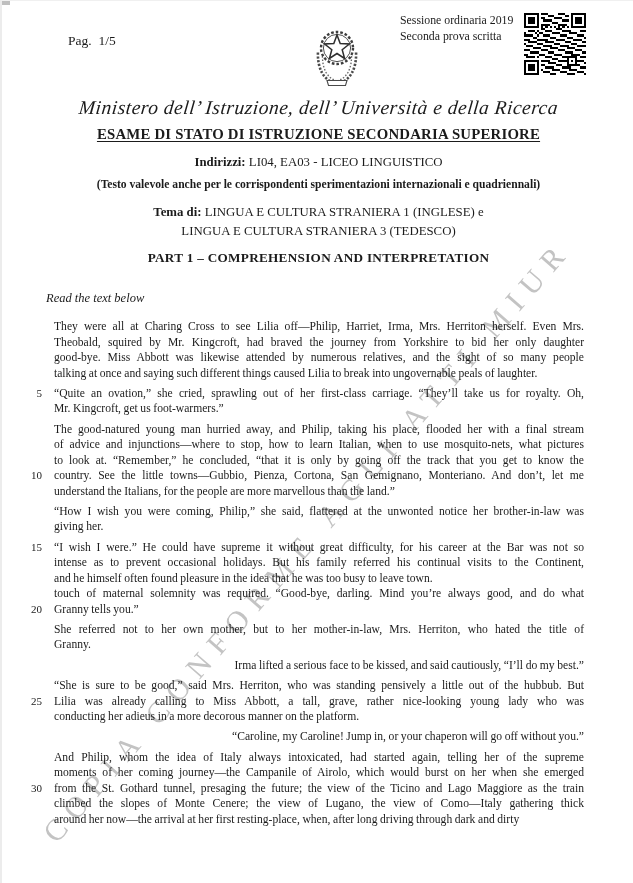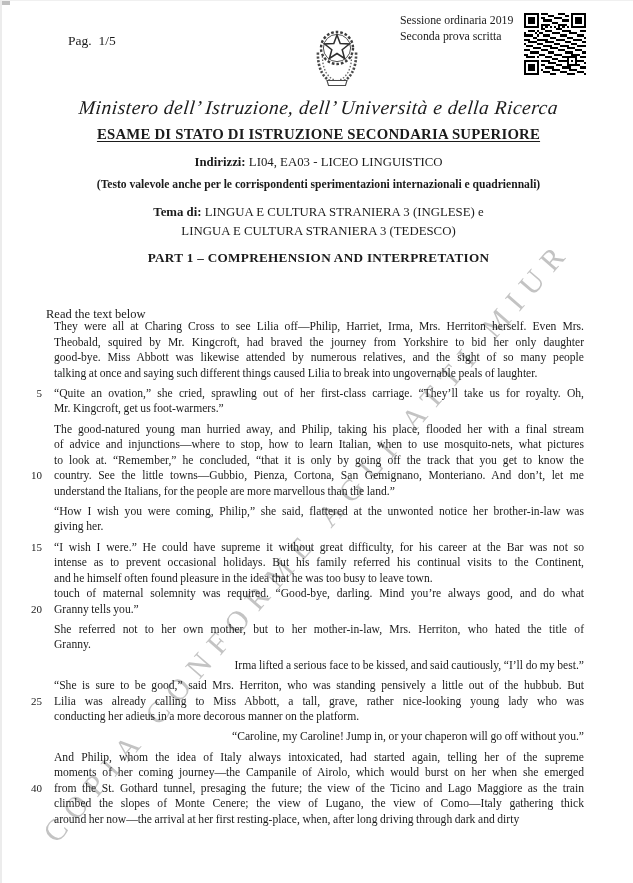--- a/index.html
+++ b/index.html
@@ -33,21 +33,21 @@
   .ministry span{display:inline-block;font-style:italic;letter-spacing:.5px;transform:skewX(-6deg);}
   .esame{top:125px;font-size:14.8px;font-weight:bold;letter-spacing:.2px;}
   .esame span{text-decoration:underline;text-underline-offset:2px;}
   .indirizzi{top:154px;font-size:12.8px;}
   .note{top:177px;font-size:11.6px;font-weight:bold;}
   .tema{top:204px;font-size:12.8px;}
   .tema2{top:223px;font-size:12.8px;}
   .part{top:249px;font-size:13.2px;font-weight:bold;letter-spacing:.3px;}
   .bold{font-weight:bold;}
   
-  .instruction{position:absolute;left:44px;top:290px;font-size:12.5px;z-index:2;margin-top:16px;}
+  .instruction{position:absolute;left:44px;top:290px;font-style:italic;font-size:12.5px;z-index:2;}
   
   .textbody{position:absolute;left:52px;top:310px;width:530px;z-index:2;}
   .line{
     position:relative;
     font-size:11.6px;line-height:15.5px;
     text-align:justify;text-align-last:justify;
     word-spacing:-0.3px;color:#1b1b1b;
   }
   .line.last{text-align:left;text-align-last:auto;}
   .line.pstart{margin-top:4.8px;text-align:right;}
@@ -376,21 +376,21 @@
       <rect x="21" y="28" width="1" height="1" fill="#000"></rect>
       <rect x="22" y="28" width="1" height="1" fill="#000"></rect>
       <rect x="23" y="28" width="1" height="1" fill="#000"></rect>
       <rect x="28" y="28" width="1" height="1" fill="#000"></rect>
     </svg>
 
   <div class="c ministry"><span>Ministero dell’ Istruzione, dell’ Università e della Ricerca</span></div>
   <div class="c esame"><span>ESAME DI STATO DI ISTRUZIONE SECONDARIA SUPERIORE</span></div>
   <div class="c indirizzi"><span class="bold">Indirizzi:</span><span> LI04, EA03 - LICEO LINGUISTICO</span></div>
   <div class="c note">(Testo valevole anche per le corrispondenti sperimentazioni internazionali e quadriennali)</div>
-  <div class="c tema"><span class="bold">Tema di:</span><span> LINGUA E CULTURA STRANIERA 3 (INGLESE) e</span></div>
+  <div class="c tema"><span class="bold">Tema di:</span><span> LINGUA E CULTURA STRANIERA 1 (INGLESE) e</span></div>
   <div class="c tema2">LINGUA E CULTURA STRANIERA 3 (TEDESCO)</div>
   <div class="c part">PART 1 – COMPREHENSION AND INTERPRETATION</div>
 
   <div class="instruction">Read the text below</div>
 
   <div class="textbody">
       <div class="line pstart"><span class="lnum"></span><span class="ltext">They were all at Charing Cross to see Lilia off—Philip, Harriet, Irma, Mrs. Herriton herself. Even Mrs.</span></div>
       <div class="line"><span class="lnum"></span><span class="ltext">Theobald, squired by Mr. Kingcroft, had braved the journey from Yorkshire to bid her only daughter</span></div>
       <div class="line"><span class="lnum"></span><span class="ltext">good-bye. Miss Abbott was likewise attended by numerous relatives, and the sight of so many people</span></div>
       <div class="line last"><span class="lnum"></span><span class="ltext">talking at once and saying such different things caused Lilia to break into ungovernable peals of laughter.</span></div>
@@ -410,18 +410,18 @@
       <div class="line last"><span class="lnum">20</span><span class="ltext">Granny tells you.”</span></div>
       <div class="line pstart"><span class="lnum"></span><span class="ltext">She referred not to her own mother, but to her mother-in-law, Mrs. Herriton, who hated the title of</span></div>
       <div class="line last"><span class="lnum"></span><span class="ltext">Granny.</span></div>
       <div class="line pstart last"><span class="lnum"></span><span class="ltext">Irma lifted a serious face to be kissed, and said cautiously, “I’ll do my best.”</span></div>
       <div class="line pstart"><span class="lnum"></span><span class="ltext">“She is sure to be good,” said Mrs. Herriton, who was standing pensively a little out of the hubbub. But</span></div>
       <div class="line"><span class="lnum">25</span><span class="ltext">Lilia was already calling to Miss Abbott, a tall, grave, rather nice-looking young lady who was</span></div>
       <div class="line last"><span class="lnum"></span><span class="ltext">conducting her adieus in a more decorous manner on the platform.</span></div>
       <div class="line pstart last"><span class="lnum"></span><span class="ltext">“Caroline, my Caroline! Jump in, or your chaperon will go off without you.”</span></div>
       <div class="line pstart"><span class="lnum"></span><span class="ltext">And Philip, whom the idea of Italy always intoxicated, had started again, telling her of the supreme</span></div>
       <div class="line"><span class="lnum"></span><span class="ltext">moments of her coming journey—the Campanile of Airolo, which would burst on her when she emerged</span></div>
-      <div class="line"><span class="lnum">40</span><span class="ltext">from the St. Gothard tunnel, presaging the future; the view of the Ticino and Lago Maggiore as the train</span></div>
+      <div class="line"><span class="lnum">30</span><span class="ltext">from the St. Gothard tunnel, presaging the future; the view of the Ticino and Lago Maggiore as the train</span></div>
       <div class="line"><span class="lnum"></span><span class="ltext">climbed the slopes of Monte Cenere; the view of Lugano, the view of Como—Italy gathering thick</span></div>
       <div class="line last"><span class="lnum"></span><span class="ltext">around her now—the arrival at her first resting-place, when, after long driving through dark and dirty</span></div>
     </div>
 
 </div>
 
 </body></html>

